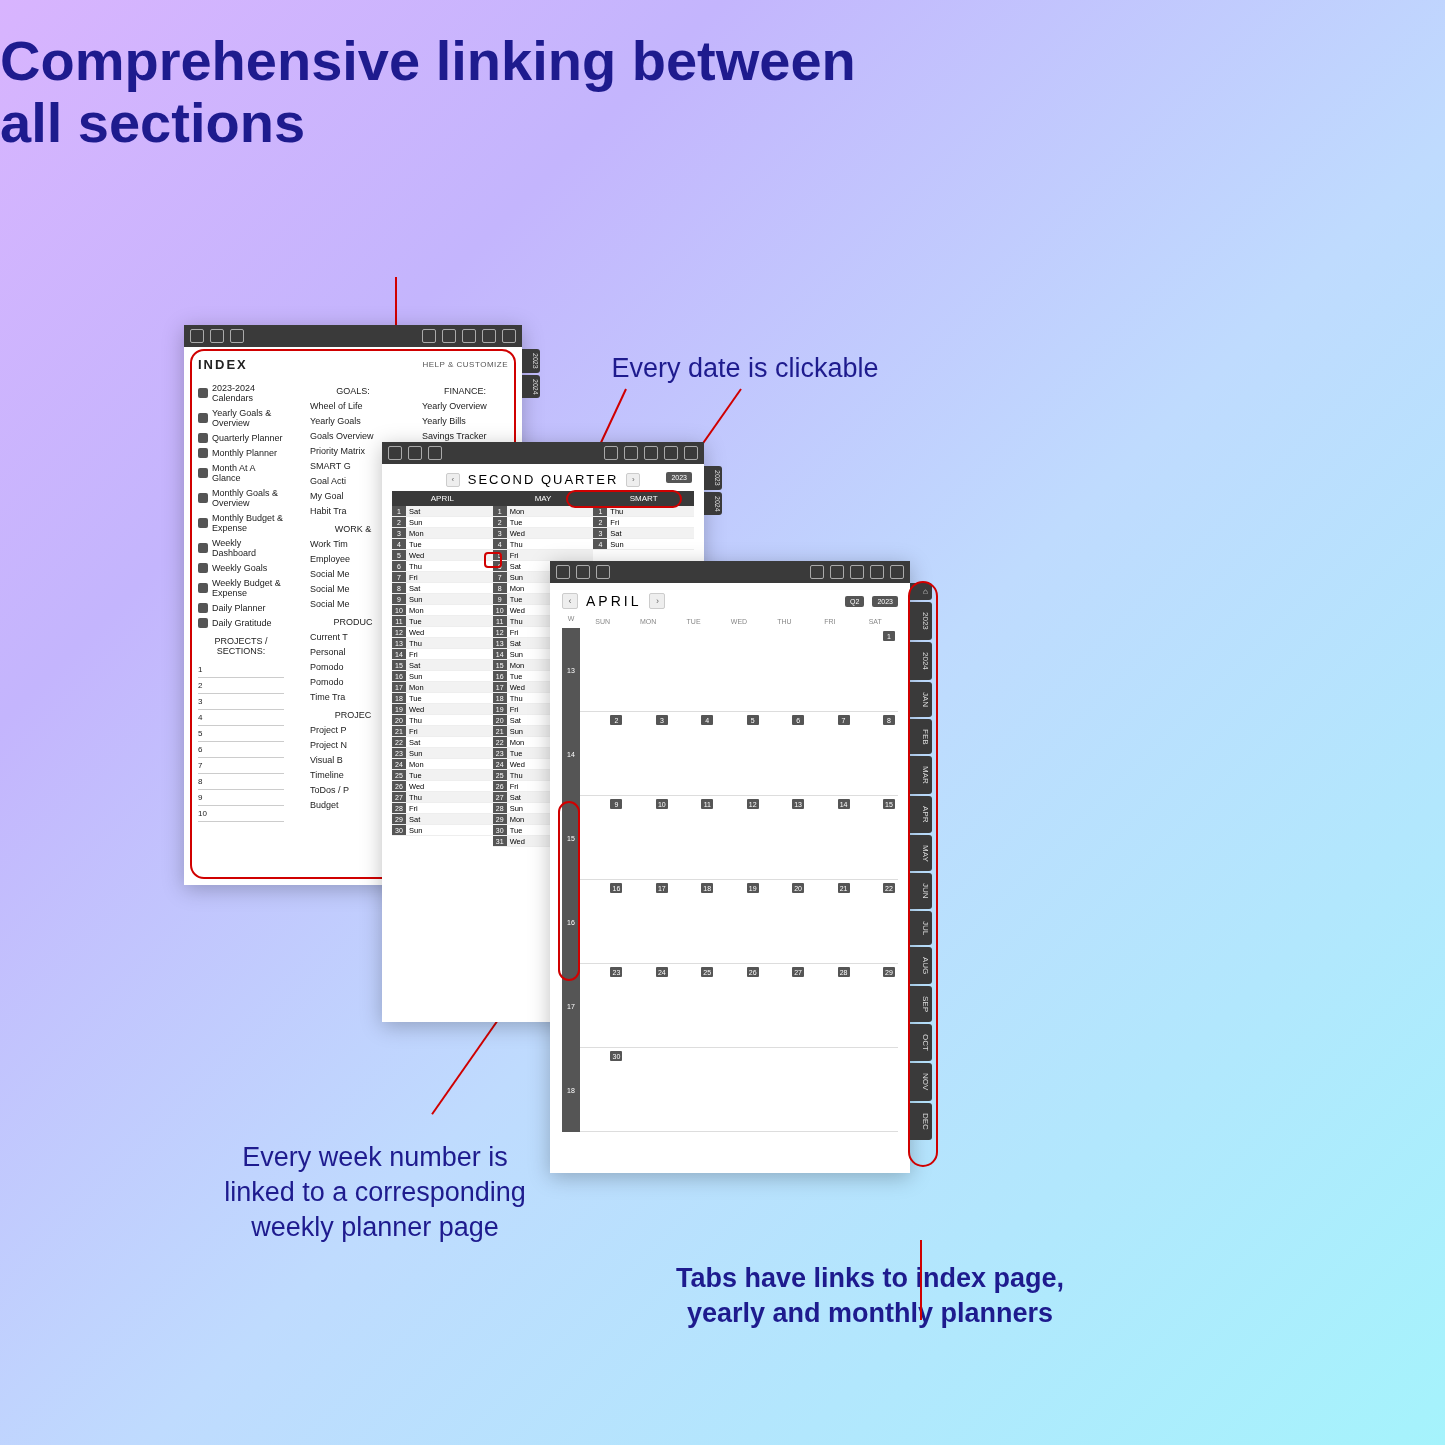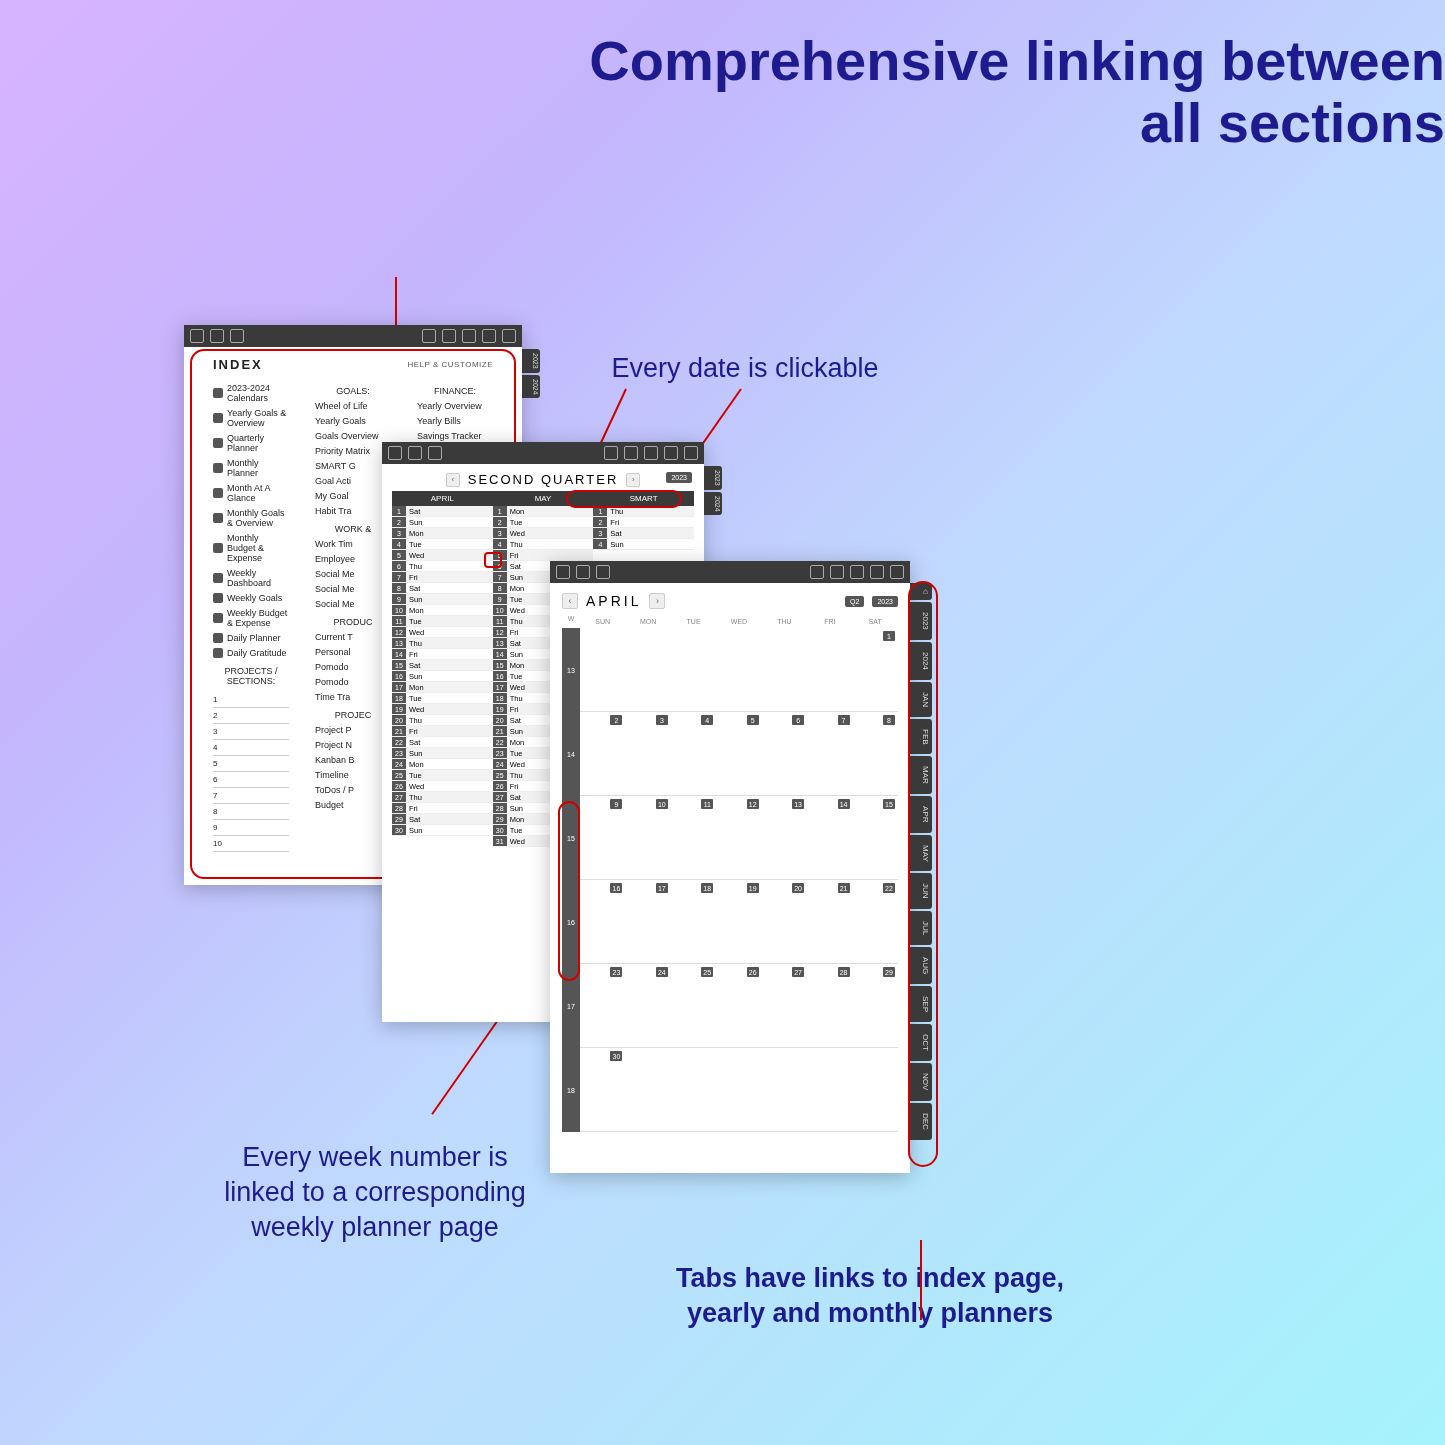--- a/index.html
+++ b/index.html
@@ -9,21 +9,21 @@
     background: linear-gradient(135deg, #d8b4fe 0%, #c4b5fd 25%, #bfdbfe 55%, #a5f3fc 100%);
     font-family: -apple-system, BlinkMacSystemFont, "Segoe UI", Arial, sans-serif;
     position: relative;
     overflow: hidden;
   }
   .title {
     position: absolute;
     top: 30px;
     left: 0;
     right: 0;
-    text-align: right;
+    text-align: left;
     font-size: 56px;
     font-weight: 800;
     color: #1e1b8e;
     line-height: 1.1;
   }
   .caption {
     position: absolute;
     color: #1e1b8e;
     font-size: 27px;
     font-weight: 500;
@@ -69,21 +69,21 @@
     color: #ddd;
     font-size: 7px;
     writing-mode: vertical-rl;
     text-align: center;
     padding: 4px 1px;
     border-radius: 0 3px 3px 0;
   }
 
   
   #page1 { top: 325px; left: 184px; width: 338px; height: 560px; }
-  .index-body { padding: 10px 29px; font-size: 9px; color: #222; }
+  .index-body { padding: 10px 14px; font-size: 9px; color: #222; }
   .index-header { display:flex; justify-content:space-between; align-items:center; margin-bottom:8px;}
   .index-header h2 { font-size: 13px; letter-spacing: 2px; font-weight: 600; }
   .index-header .hc { font-size: 8px; color:#555; letter-spacing:0.5px;}
   .index-cols { display: flex; gap: 26px; }
   .col { flex: 1; }
   .col li { list-style:none; padding: 2.5px 0; display:flex; align-items:center; gap:4px;}
   .col .ic { width:10px;height:10px;background:#555;border-radius:2px;flex-shrink:0;}
   .col h4 { font-size: 9px; font-weight:400; margin: 6px 0 2px; text-align: center;}
   .projlines { margin-top: 6px;}
   .projlines div { border-bottom:1px solid #ccc; padding:3px 0; font-size:8px;}
@@ -305,21 +305,21 @@
           </ul>
         <h4>PROJEC</h4>
         <ul id="idx-projg">
             <li>
               <span>Project P</span>
             </li>
             <li>
               <span>Project N</span>
             </li>
             <li>
-              <span>Kanban B</span>
+              <span>Visual B</span>
             </li>
             <li>
               <span>Timeline</span>
             </li>
             <li>
               <span>ToDos / P</span>
             </li>
             <li>
               <span>Budget</span>
             </li>

